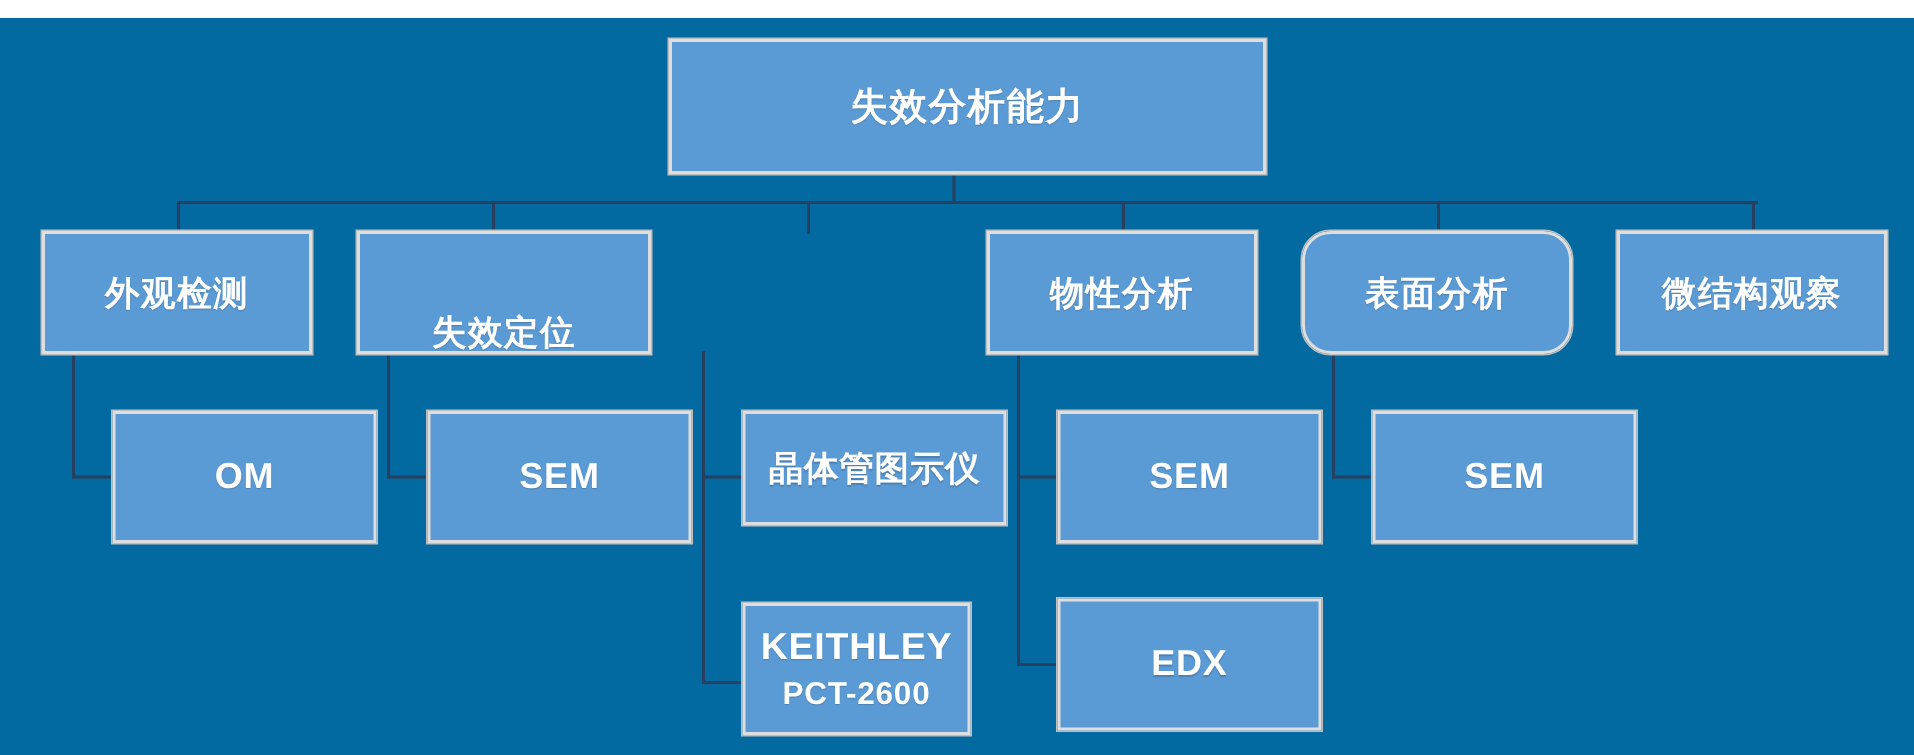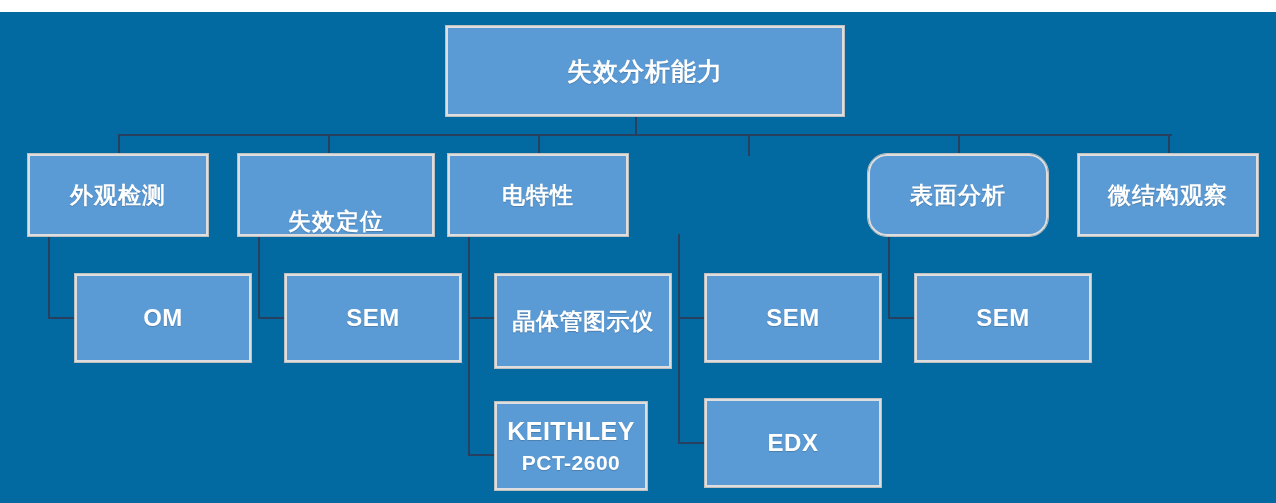--- a/index.html
+++ b/index.html
@@ -89,37 +89,37 @@
   <div class="node root" style="left:446px; top:14px; width:398px; height:90px;">
     <span>失效分析能力</span>
   </div>
 
   <div class="node level2" style="left:28px; top:142px; width:180px; height:82px;">
     <span>外观检测</span>
   </div>
   <div class="node level2" style="left:238px; top:142px; width:196px; height:82px;justify-content:flex-end;">
     <span>失效定位</span>
   </div>
-  <div class="node level2" style="left:448px; top:142px; width:180px; height:82px;">
-    <span>电特性</span>
+  <div class="node level2" style="left:658px; top:142px; width:180px; height:82px;">
+    <span>物性分析</span>
   </div>
   <div class="node level2" style="left:868px; top:142px; width:180px; height:82px;border-radius:19px;">
     <span>表面分析</span>
   </div>
   <div class="node level2" style="left:1078px; top:142px; width:180px; height:82px;">
     <span>微结构观察</span>
   </div>
 
   <div class="node leaf" style="left:75px; top:262px; width:176px; height:88px;">
     <span>OM</span>
   </div>
   <div class="node leaf" style="left:285px; top:262px; width:176px; height:88px;">
     <span>SEM</span>
   </div>
-  <div class="node leaf-cn" style="left:495px; top:262px; width:176px; height:94px;">
+  <div class="node leaf-cn" style="left:495px; top:262px; width:176px; height:76px;">
     <span>晶体管图示仪</span>
   </div>
   <div class="node leaf" style="left:705px; top:262px; width:176px; height:88px;">
     <span>SEM</span>
   </div>
   <div class="node leaf" style="left:915px; top:262px; width:176px; height:88px;">
     <span>SEM</span>
   </div>
 
   <div class="node" style="left:495px; top:390px; width:152px; height:88px;">

